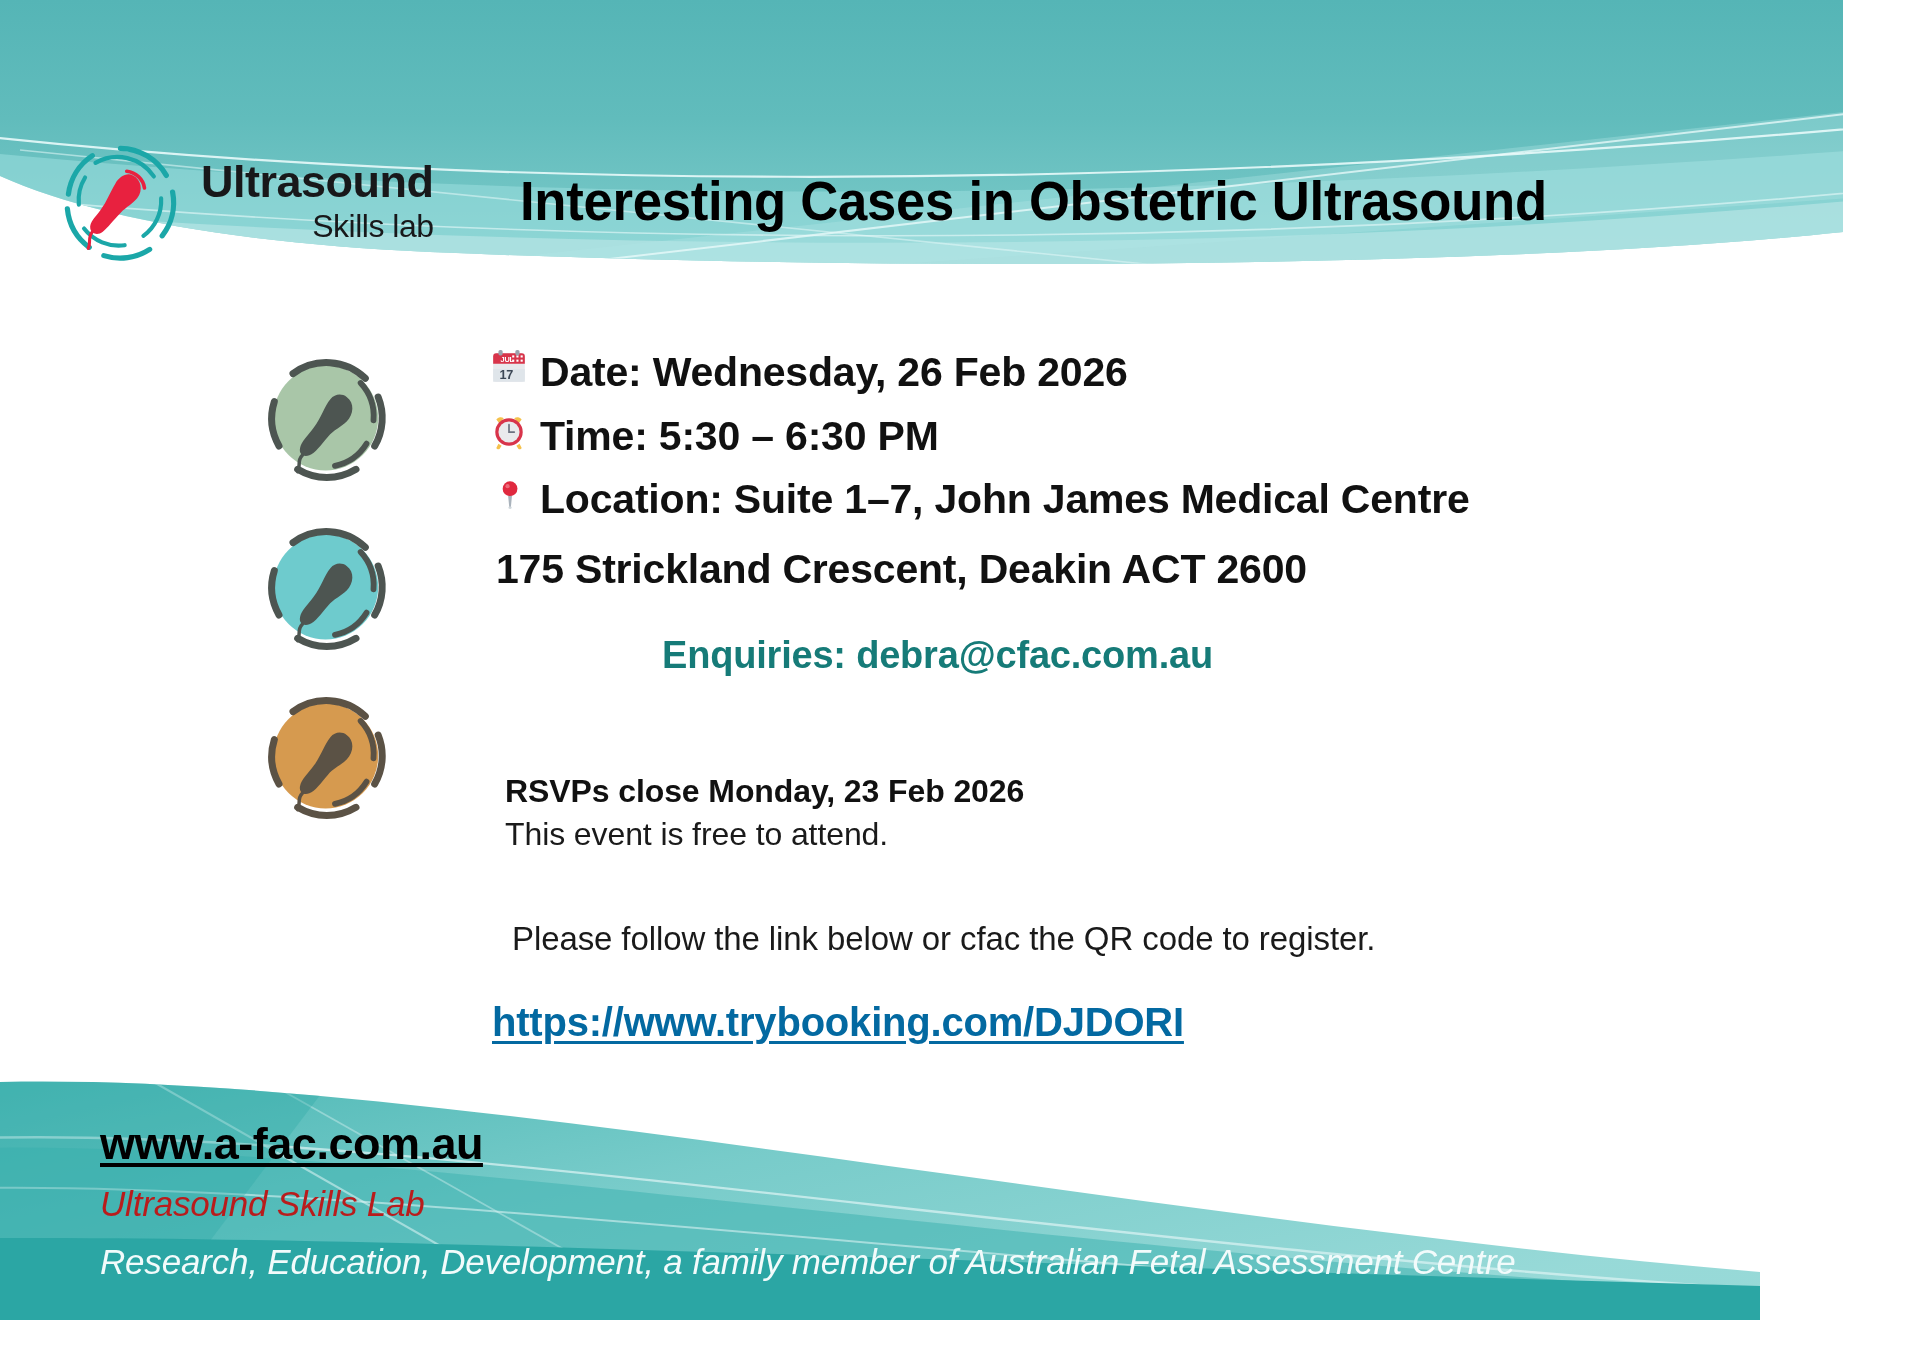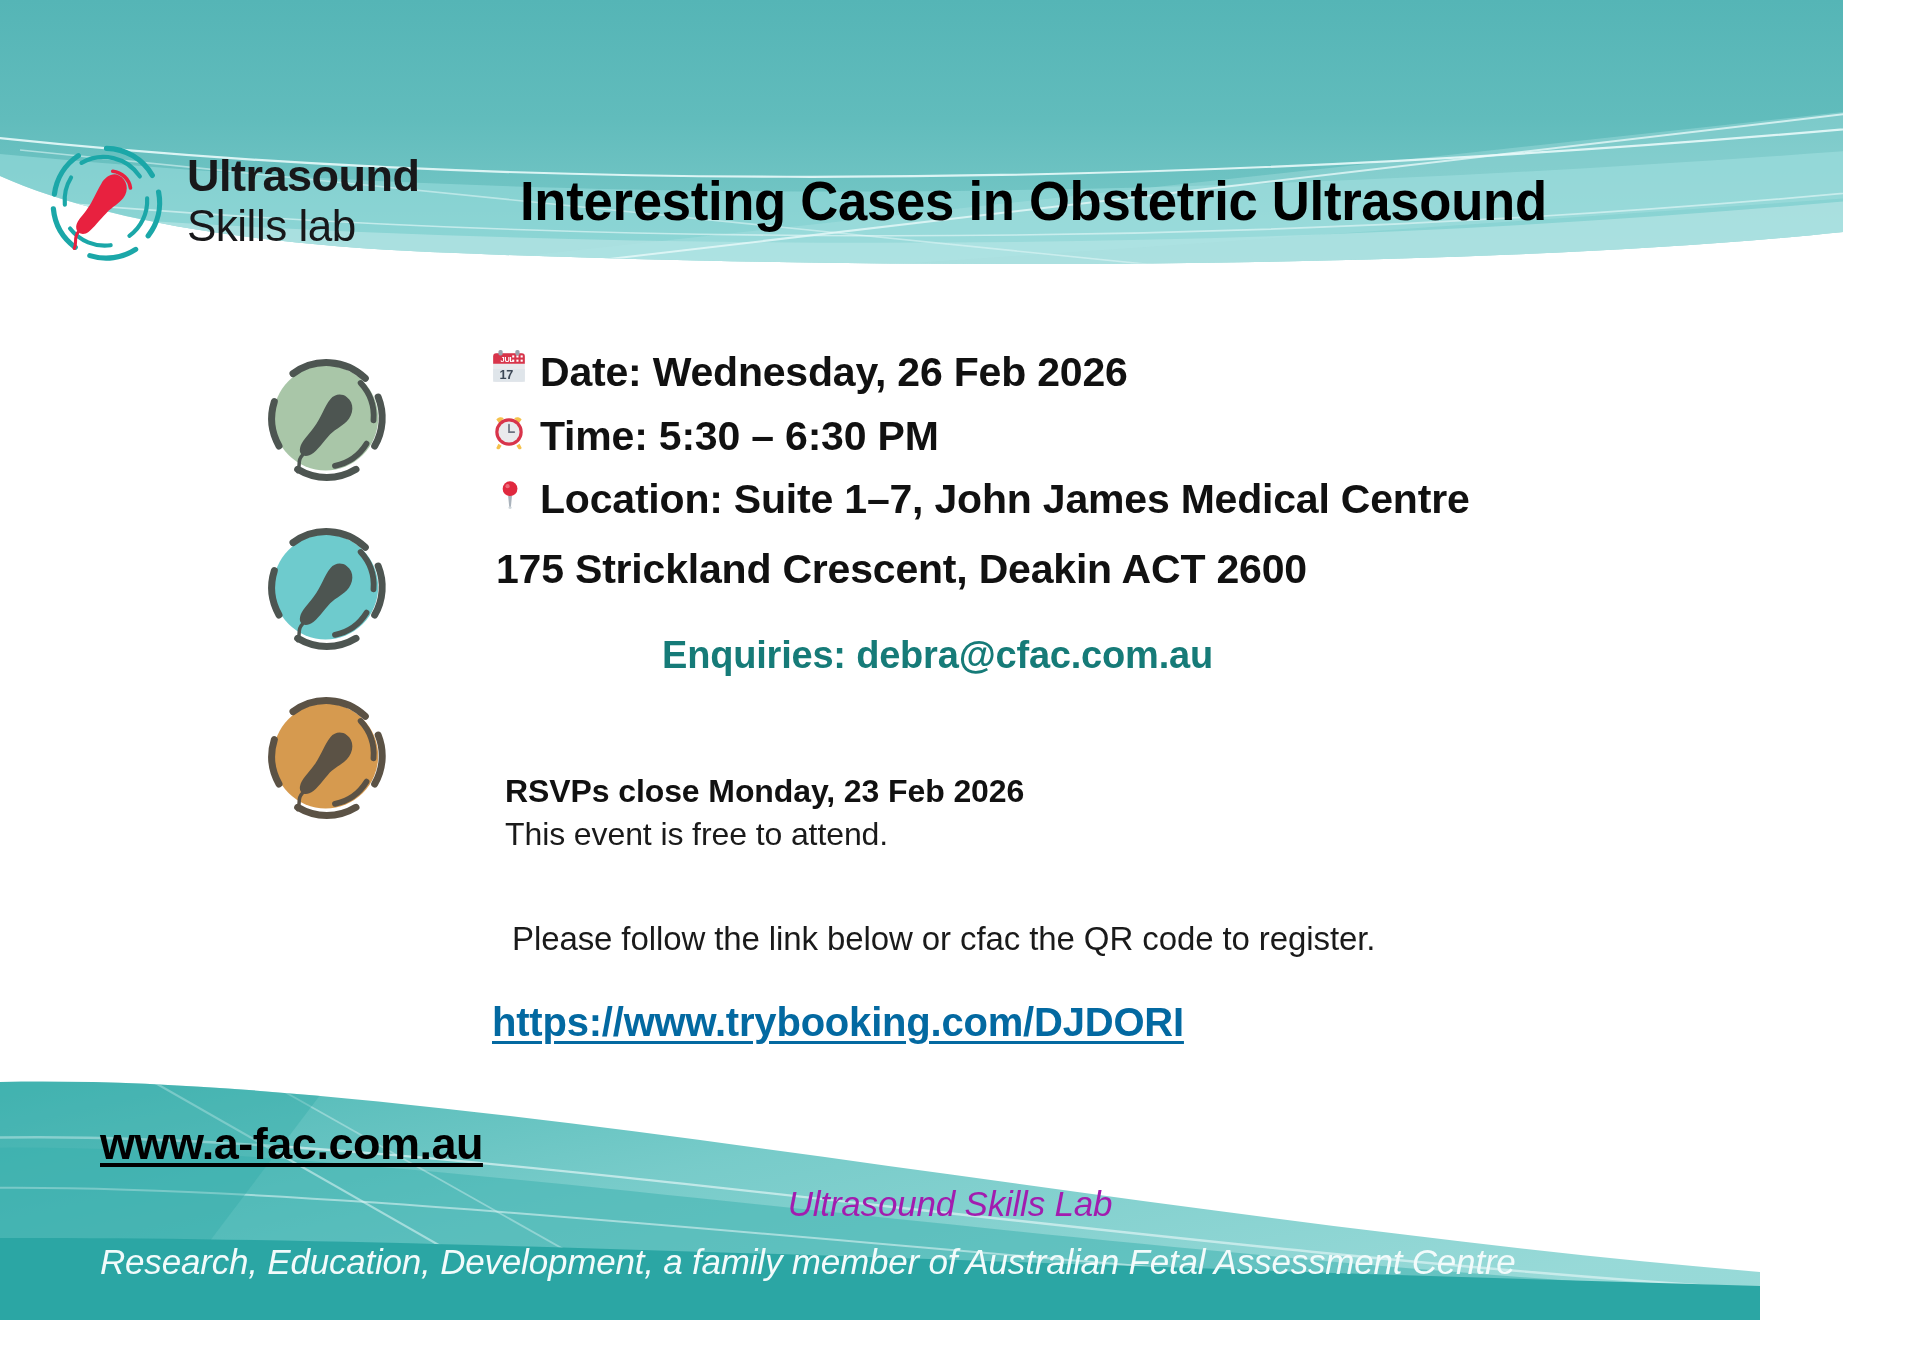--- a/index.html
+++ b/index.html
@@ -21,21 +21,21 @@
     position: absolute;
     left: 0; top: 0;
     width: 1920px;
     height: 300px;
     pointer-events: none;
   }
 
   
   #brand-logo {
     position: absolute;
-    left: 44px;
+    left: 58px;
     top: 140px;
     width: 420px;
     height: 125px;
     display: flex;
     align-items: center;
     gap: 18px;
   }
   #brand-logo .logo-mark {
     width: 125px;
     height: 125px;
@@ -50,24 +50,25 @@
   #brand-logo .logo-line1 {
     font-family: "Liberation Sans", sans-serif;
     font-weight: 700;
     font-size: 45px;
     letter-spacing: -0.5px;
     color: #18181a;
   }
   #brand-logo .logo-line2 {
     font-family: "Liberation Sans", sans-serif;
     font-weight: 400;
-    font-size: 44px;
+    font-size: 32px;
     letter-spacing: -0.5px;
     color: #18181a;
     margin-top: 6px;
+    text-align: right;
   }
 
   
   #poster-title {
     position: absolute;
     left: 520px;
     top: 172px;
     width: 1300px;
     font-family: "Liberation Sans Narrow", "Liberation Sans", sans-serif;
     font-weight: 700;
@@ -215,24 +216,23 @@
     text-decoration-thickness: 4px;
     letter-spacing: -0.5px;
     display: inline-block;
     cursor: pointer;
   }
   #footer-sub1 {
     font-family: "Liberation Sans Narrow", "Liberation Sans", sans-serif;
     font-style: italic;
     font-weight: 400;
     font-size: 35px;
-    color: #a21caf;
+    color: #b91c1c;
     letter-spacing: -0.2px;
     margin-top: 14px;
-    text-align: center;
   }
   #footer-sub2 {
     font-family: "Liberation Sans Narrow", "Liberation Sans", sans-serif;
     font-style: italic;
     font-weight: 400;
     font-size: 35px;
     color: #f2fbfb;
     letter-spacing: -0.2px;
     margin-top: 18px;
   }

